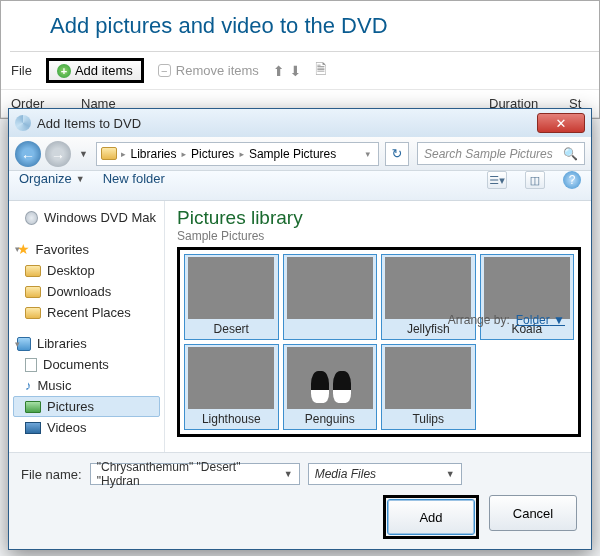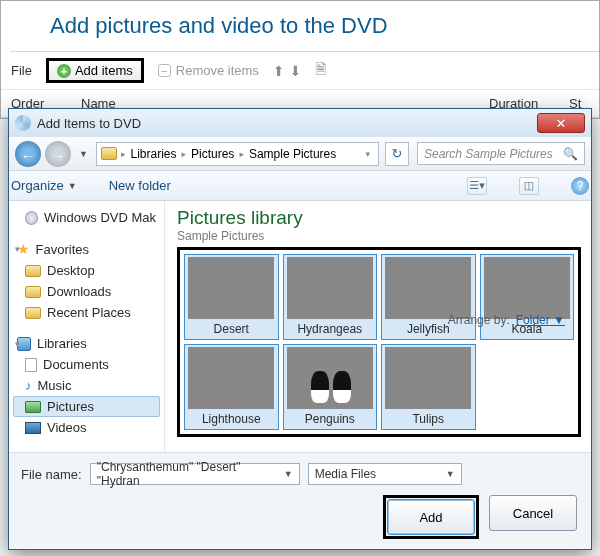--- a/index.html
+++ b/index.html
@@ -30,21 +30,21 @@
   .dropd { color:#555; font-size:9px; padding:0 4px; cursor:pointer; }
   .addressbar { flex:1; height:24px; border:1px solid #b1bdc9; background:#fff; display:flex; align-items:center; font-size:12px; padding:0 4px; gap:2px; }
   .addressbar .folder-icon { width:16px; height:13px; background:linear-gradient(#fde9a9,#e8b94f); border:1px solid #c19636; border-radius:2px; margin-right:2px; }
   .addressbar .crumb { padding:0 3px; cursor:pointer; }
   .addressbar .sep { color:#888; font-size:9px; }
   .addressbar .endsep { margin-left:auto; color:#888; font-size:9px; padding:0 4px; }
   .refresh { width:24px; height:24px; border:1px solid #b1bdc9; background:#fff; display:flex; align-items:center; justify-content:center; color:#2d6ca2; cursor:pointer; font-size:13px; margin-left:2px; }
   .searchbox { width:168px; height:23px; border:1px solid #b1bdc9; background:#fff; display:flex; align-items:center; padding:8px 6px; margin-left:4px; color:#8a8a8a; font-style:italic; font-size:12px; }
   .searchbox .mag { margin-left:auto; color:#6a8db2; font-style:normal; }
 
-  .toolrow { height:30px; background:linear-gradient(#f7fbff,#e7eff7); display:flex; align-items:center; padding:0 2px; gap:32px; font-size:13px; color:#1a4d7a; border-bottom:1px solid #d1d9e0; }
+  .toolrow { height:30px; background:linear-gradient(#f7fbff,#e7eff7); display:flex; align-items:flex-start; padding:0 10px; gap:18px; font-size:13px; color:#1a4d7a; border-bottom:1px solid #d1d9e0; }
   .toolrow .flex { flex:1; }
   .toolrow .tb { cursor:pointer; display:inline-flex; align-items:center; gap:4px; }
   .toolrow .mini { width:20px; height:18px; border:1px solid #c4cfd9; background:linear-gradient(#fff,#e6edf4); border-radius:2px; display:flex; align-items:center; justify-content:center; color:#4a6c8c; font-size:11px; cursor:pointer; }
   .toolrow .help { width:18px; height:18px; border-radius:50%; background:radial-gradient(#bfe0fb,#3d8fce); color:#fff; display:flex; align-items:center; justify-content:center; font-size:12px; cursor:pointer; }
 
   .body { flex:1; display:flex; overflow:hidden; }
   .sidebar { width:156px; border-right:1px solid #e1e6eb; padding:6px 4px; overflow:hidden; font-size:13px; }
   .sb-item { display:flex; align-items:center; gap:6px; padding:3px 4px 3px 12px; cursor:pointer; color:#2a2a2a; white-space:nowrap; }
   .sb-item.sel { background:#d6e8f7; border:1px solid #9cc3e4; border-radius:2px; padding:2px 3px 2px 11px; }
   .sb-item.head { padding-left:4px; }
@@ -81,21 +81,21 @@
   .img-light { background:linear-gradient(#6aa2d8 0%, #86b8e0 55%, #2a4a1a 55%, #1a2f10 100%); }
   .img-peng { background:linear-gradient(#9fc2e0 0%, #bcd4e8 55%, #e6ecf2 55%, #cfd8e0 100%); position:relative; }
   .img-peng::before, .img-peng::after { content:""; position:absolute; bottom:6px; width:18px; height:32px; background:linear-gradient(#111 60%, #fff 60%); border-radius:40% 40% 30% 30%; }
   .img-peng::before { left:24px; } .img-peng::after { left:46px; }
   .img-tulip { background:linear-gradient(#5a8fc8 0%, #6a9acc 40%, #f2d21a 40%, #d4aa00 100%); }
 
   .bottom { border-top:1px solid #d9dfe5; padding:10px 12px 10px 12px; background:#f2f5f8; }
   .bottom-row { display:flex; align-items:center; gap:8px; font-size:13px; color:#333; }
   .combo { height:22px; border:1px solid #9eafc0; background:#fff; display:flex; align-items:center; padding:0 6px; font-size:12px; cursor:pointer; }
   .combo.fn { flex:1; max-width:210px; }
-  .combo.ft { width:154px; }
+  .combo.ft { width:154px;font-style:italic; }
   .combo .dd { margin-left:auto; font-size:9px; color:#555; }
   .btn-row { display:flex; justify-content:flex-end; gap:10px; margin-top:10px; padding-right:2px; }
   .btn { width:88px; height:36px; border:1px solid #8a98a6; background:linear-gradient(#fefefe,#e4eaf0); font-size:13px; cursor:pointer; display:flex; align-items:center; justify-content:center; border-radius:3px; }
   .btn.primary { border:1px solid #3d8fce; box-shadow:0 0 0 1px #9cc3e4 inset; }
   .add-frame { border:3px solid #000; padding:1px; display:inline-block; }
 </style>
 </head>
 <body>
 
 <div class="bgwin">
@@ -223,21 +223,20 @@
     <div class="main">
       <div class="lib-title">Pictures library</div>
       <div class="lib-sub">Sample Pictures</div>
       <div class="thumb-frame" id="thumbs">
           <div class="thumb sel">
             <div class="img img-desert"></div>
             <div class="cap">Desert</div>
           </div>
           <div class="thumb sel">
             <div class="img img-hydra"></div>
-            <div class="cap">Hydrangeas</div>
           </div>
           <div class="thumb sel">
             <div class="img img-jelly"></div>
             <div class="cap">Jellyfish</div>
           </div>
           <div class="thumb sel">
             <div class="img img-koala"></div>
             <div class="cap">Koala</div>
           </div>
           <div class="thumb sel">

